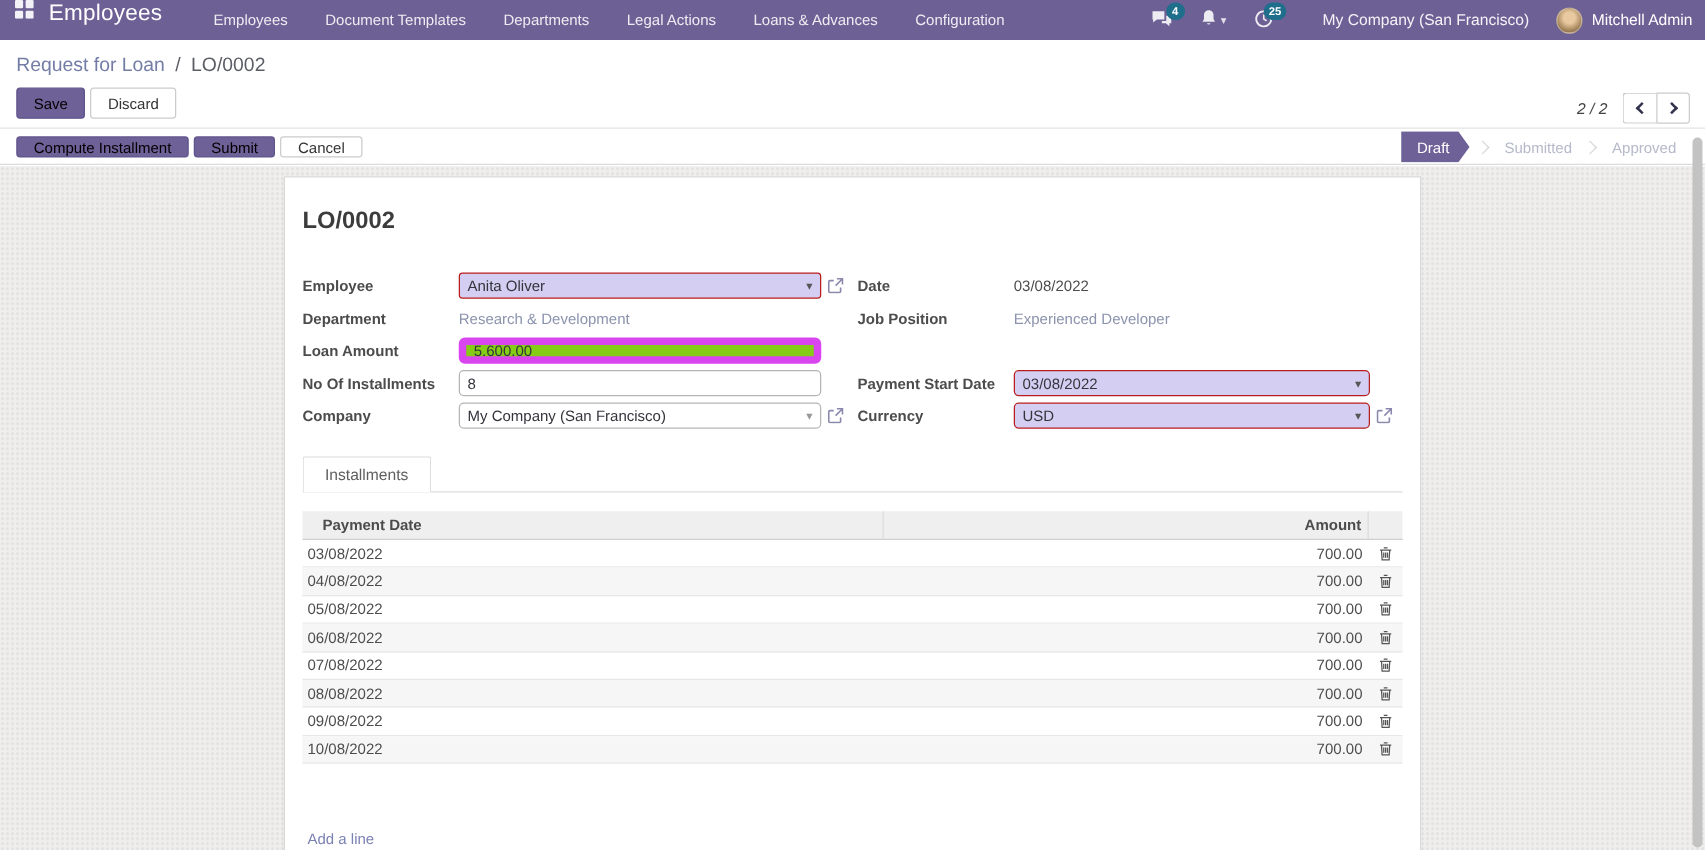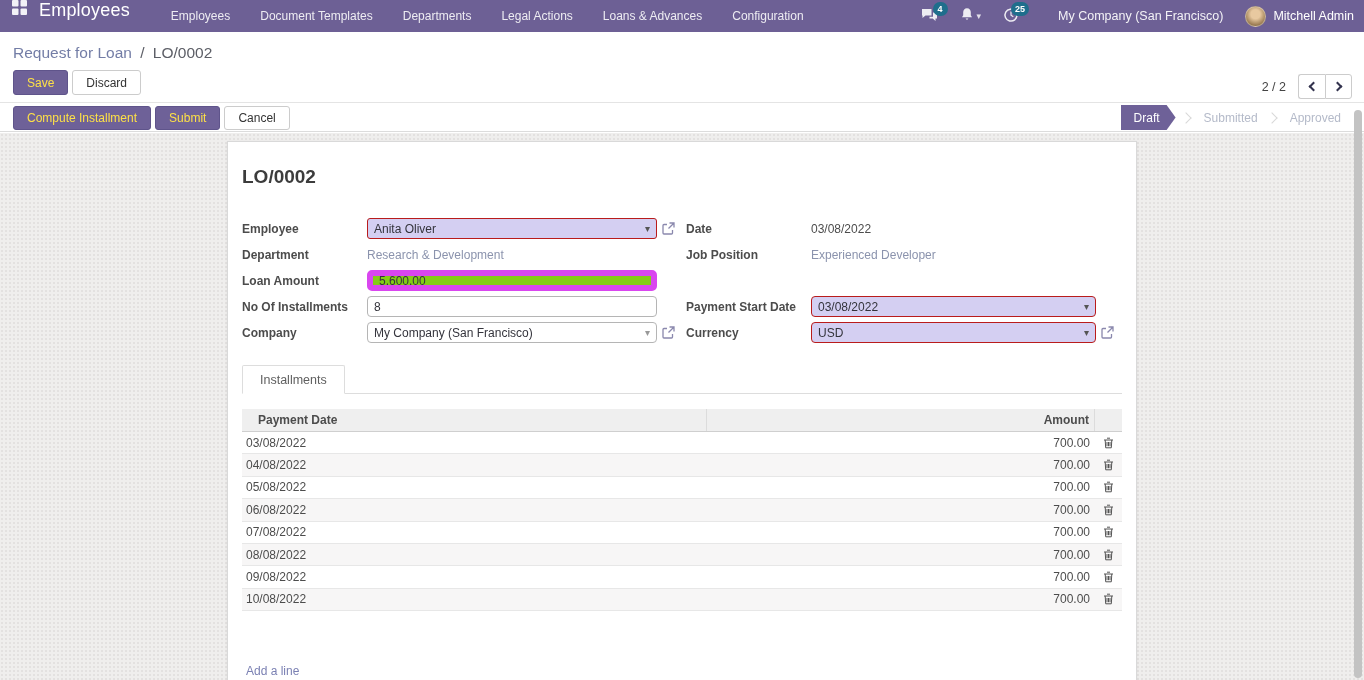--- a/index.html
+++ b/index.html
@@ -32,35 +32,35 @@
   
   .cp-top { position:absolute; top:32px; left:0; right:0; height:71px; background:#fff;
             border-bottom:1px solid #e4e4e4; }
   .breadcrumb { position:absolute; top:12px; left:13px; font-size:15.5px; }
   .bc-parent { color:#737da6; cursor:pointer; }
   .bc-sep { color:#5c5e66; margin:0 4px; }
   .bc-current { color:#5c5e66; }
   .save-row { position:absolute; top:38px; left:13px; display:flex; }
   .btn { font-family:"Liberation Sans", sans-serif; font-size:12px; height:25px; padding:0 13px;
          border-radius:3px; cursor:pointer; display:inline-flex; align-items:center; }
-  .btn-primary { background:#6e6198; border:1px solid #5f548b; color:#fde047; }
+  .btn-primary { background:#6e6198; border:1px solid #5f548b; color:#000000; }
   .btn-default { background:#fff; border:1px solid #ccc; color:#333; margin-left:4px; }
   .pager { position:absolute; top:42px; right:12px; display:flex; align-items:center; }
-  .pager-text { font-size:12.5px; color:#444; margin-right:12px; }
+  .pager-text { font-size:12.5px; color:#444; margin-right:12px;font-style:italic; }
   .pager-btn { width:27px; height:25px; background:#fff; border:1px solid #ccc; display:inline-flex;
                align-items:center; justify-content:center; cursor:pointer; }
   .pager-btn.prev { border-radius:3px 0 0 3px; border-right:none; }
   .pager-btn.next { border-radius:0 3px 3px 0; }
   .chev { display:inline-block; width:7px; height:7px; }
   .chev.left  { border-left:2px solid #33334e; border-bottom:2px solid #33334e; transform:rotate(45deg); margin-left:3px; }
   .chev.right { border-right:2px solid #33334e; border-top:2px solid #33334e; transform:rotate(45deg); margin-right:3px; }
 
   .cp-buttons { position:absolute; top:104px; left:0; right:0; height:28px; background:#fff;
                 border-bottom:1px solid #dcdcdc; display:flex; align-items:center; padding:0 13px; }
-  .cp-buttons .btn { height:24px; }
+  .cp-buttons .btn { height:17px; }
   .cp-buttons .btn-primary + .btn-primary { margin-left:4px; }
 
   
   .statusbar { margin-left:auto; display:flex; align-items:center; margin-right:6px; }
   .stage-active { background:#6e6198; color:#fff; font-size:12px; height:25px; display:inline-flex;
                   align-items:center; padding:0 16px 0 13px; cursor:pointer;
                   clip-path:polygon(0 0, calc(100% - 9px) 0, 100% 50%, calc(100% - 9px) 100%, 0 100%); }
   .stage { color:#b4bac9; font-size:12px; padding:0 4px; cursor:pointer; }
   .sb-sep { display:inline-block; width:8px; height:8px; border-top:1px solid #d8d8d8;
             border-right:1px solid #d8d8d8; transform:rotate(45deg); margin:0 10px 0 6px; }

